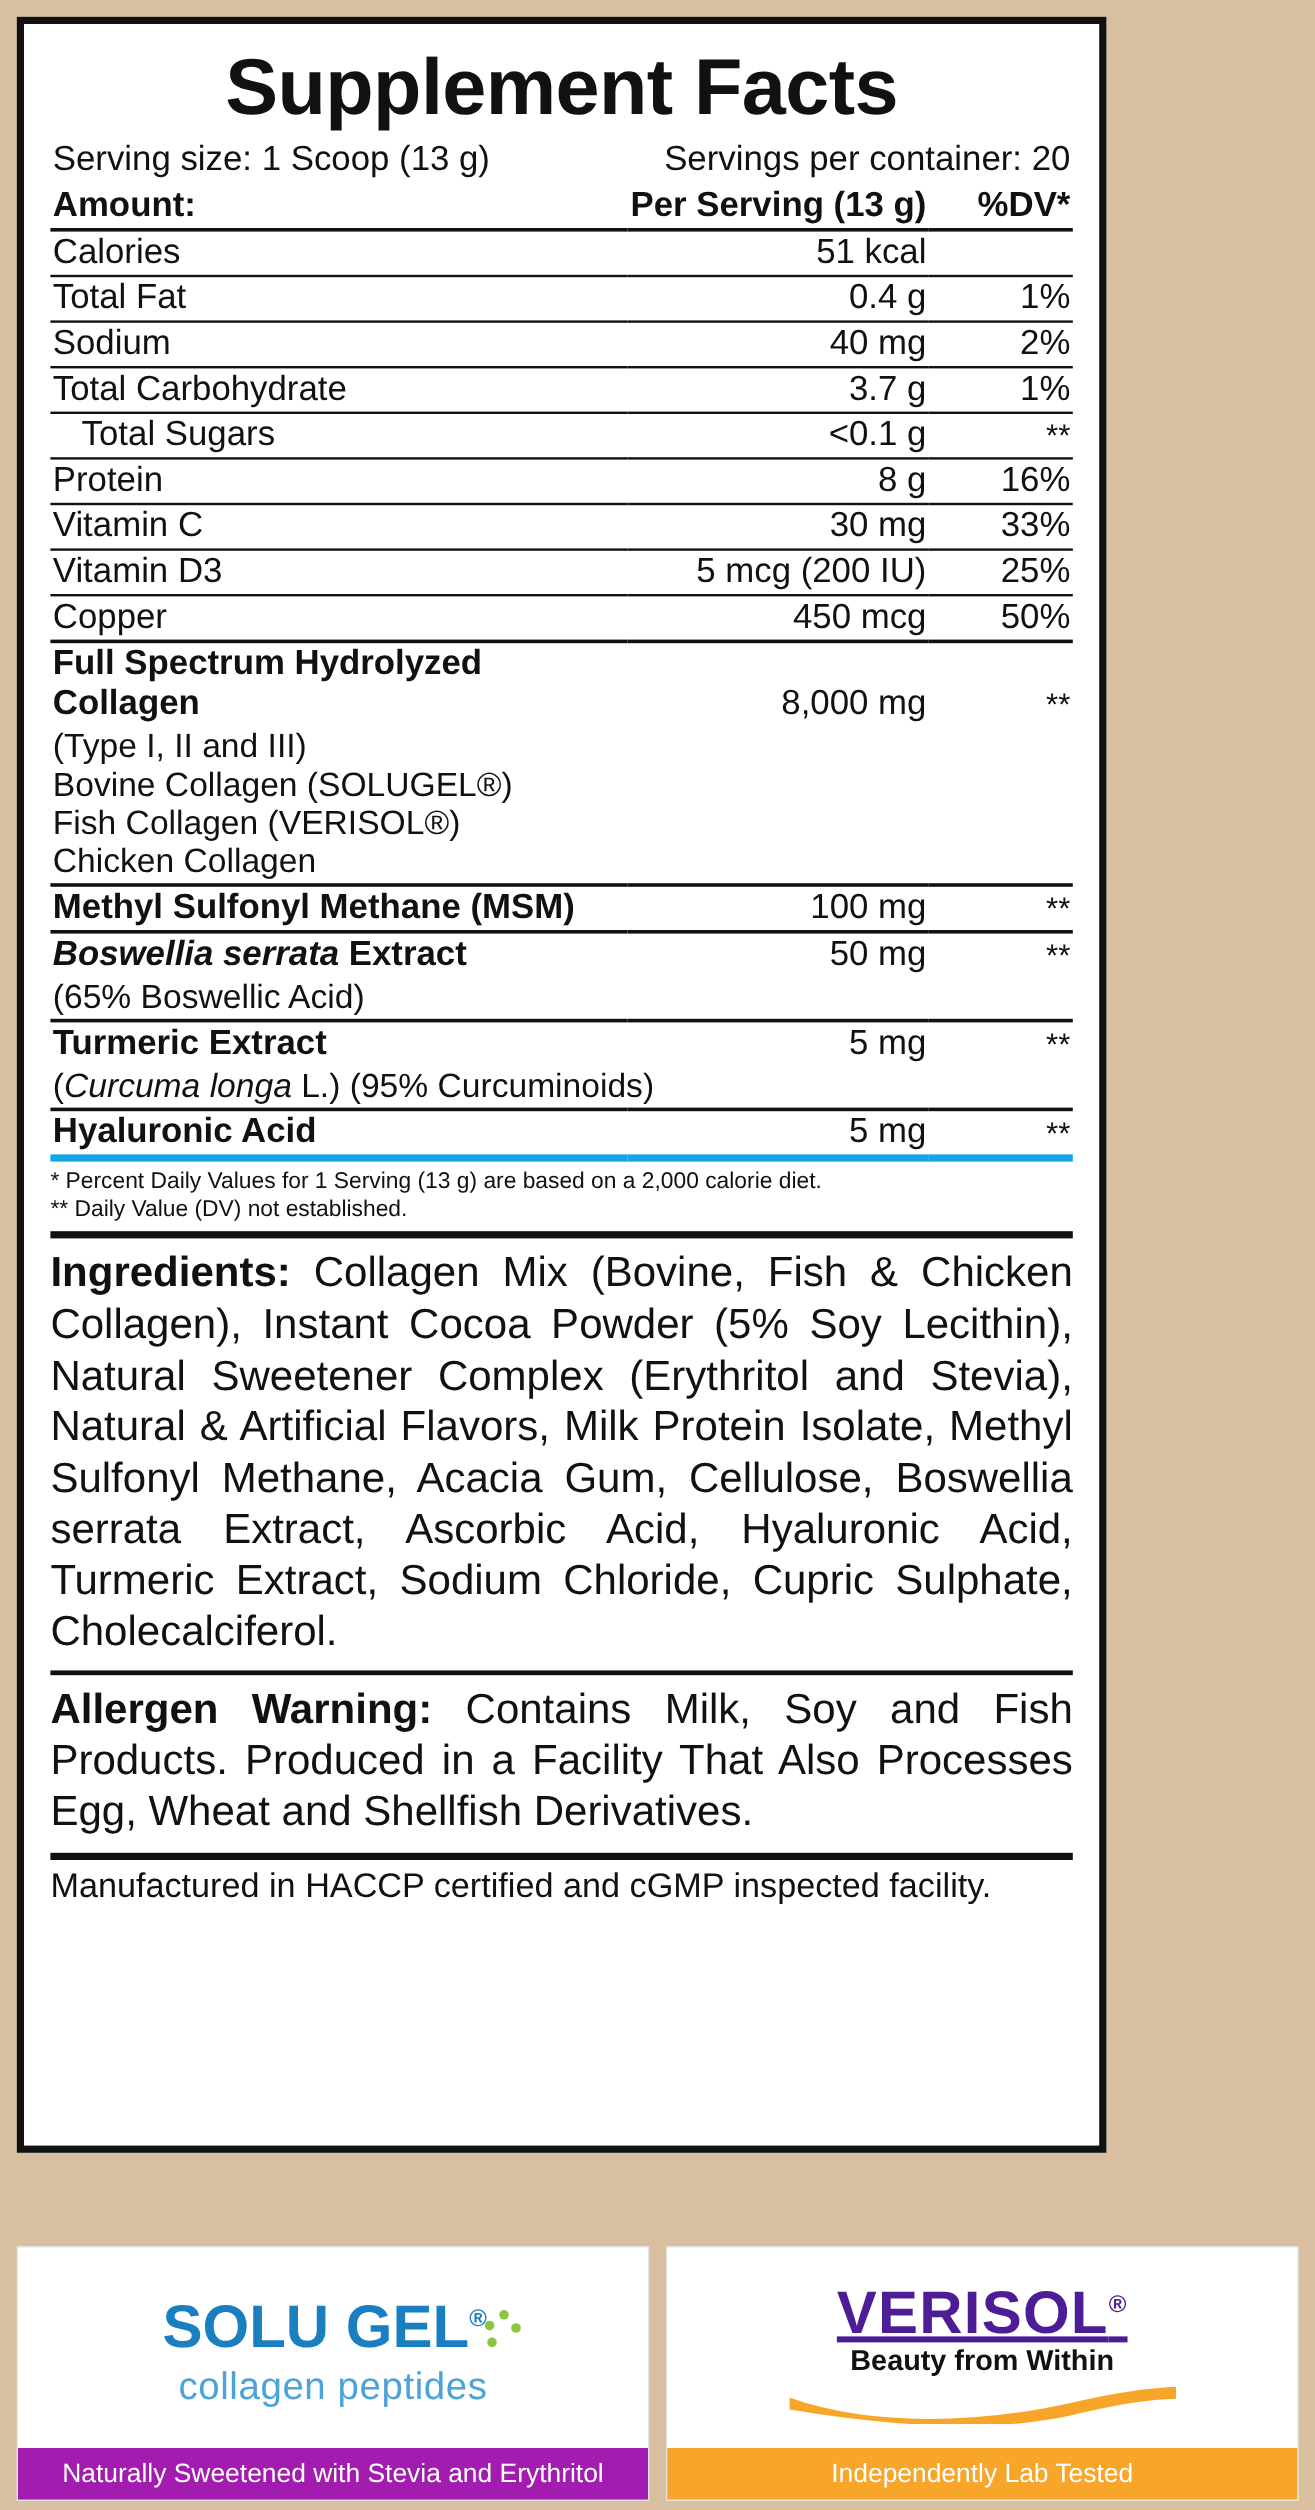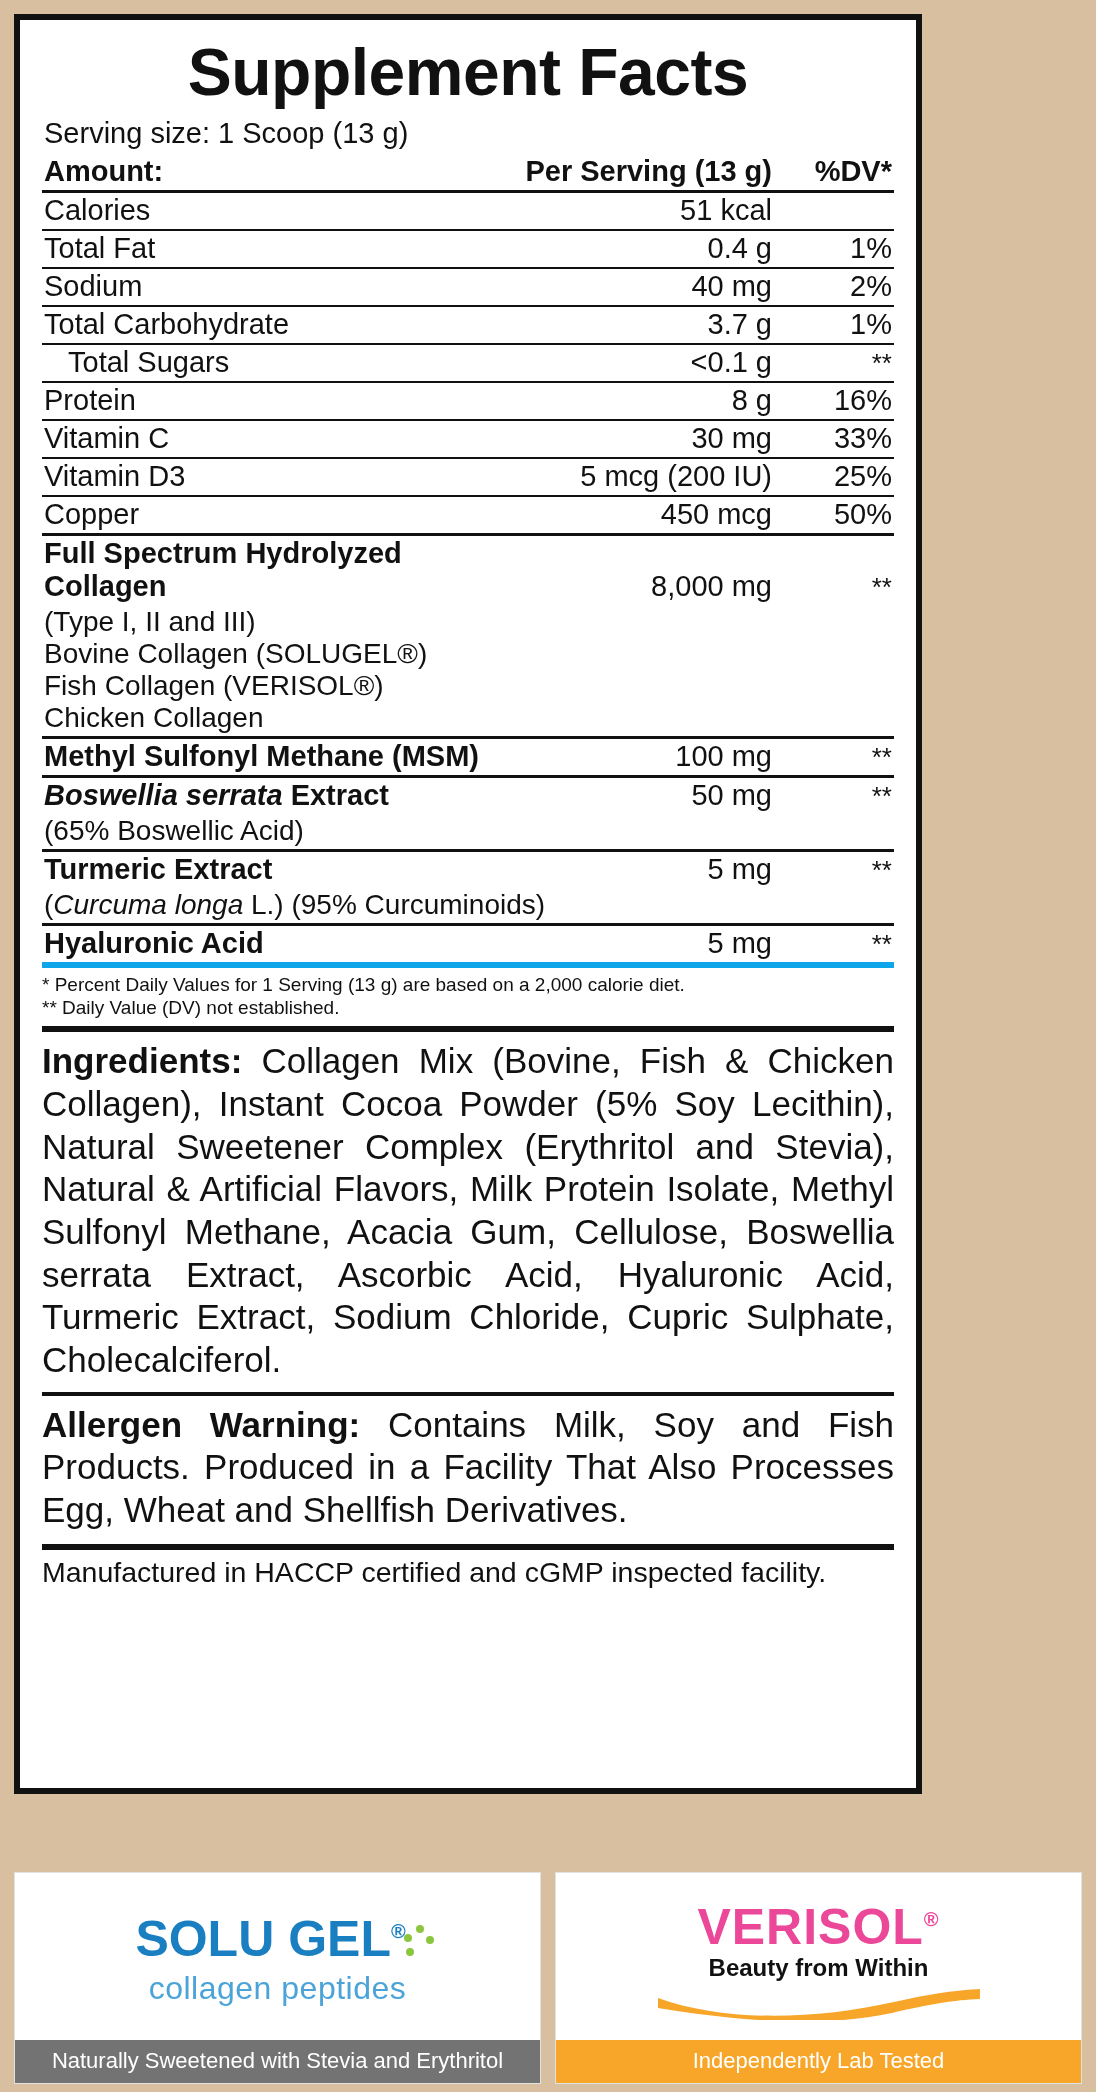--- a/index.html
+++ b/index.html
@@ -126,21 +126,21 @@
     padding: 8px 0 0 0;
     border-radius: 28px;
   }
   .badge-foot {
     text-align: center;
     font-size: 22px;
     padding: 8px 0 9px 0;
     color: #fff;
     font-weight: normal;
   }
-  .foot-blue { background: #737373; }
+  .foot-blue { background: #a21caf; }
   .foot-orange { background: #f7a62a; }
 
   
   .solugel-word {
     font-size: 50px;
     font-weight: bold;
     color: #1a7fc1;
     letter-spacing: 0px;
     position: relative;
     line-height: 1;
@@ -163,23 +163,24 @@
   }
   .d1 { left: -16px; top: -22px; }
   .d2 { left: -4px;  top: -31px; }
   .d3 { left: 6px;   top: -20px; }
   .d4 { left: -14px; top: -8px; background:#8cc63f;}
 
   
   .verisol-word {
     font-size: 50px;
     font-weight: bold;
-    color: #ec4899;
+    color: #4c1d95;
     letter-spacing: 1px;
     line-height: 1;
+    text-decoration: underline;
   }
   .verisol-word .reg { font-size: 20px; vertical-align: super; }
   .verisol-sub {
     font-size: 24px;
     color: #111;
     font-weight: bold;
     margin-top: 2px;
   }
   .swoosh { margin-top: 4px; }
 </style>
@@ -187,20 +188,21 @@
 <body>
 
 <div class="page">
 
   <div class="panel">
 
     <div class="title">Supplement Facts</div>
 
     <div class="serving-row">
       <span>Serving size: 1 Scoop (13 g)</span>
+      <span>Servings per container: 20</span>
     </div>
 
     <table class="facts">
       <tbody>
           <tr class="rule-med">
         <td class="col-name bold">Amount:</td>
         <td class="col-amt bold">Per Serving (13 g)</td>
         <td class="col-dv bold">%DV*</td>
       </tr>
 

